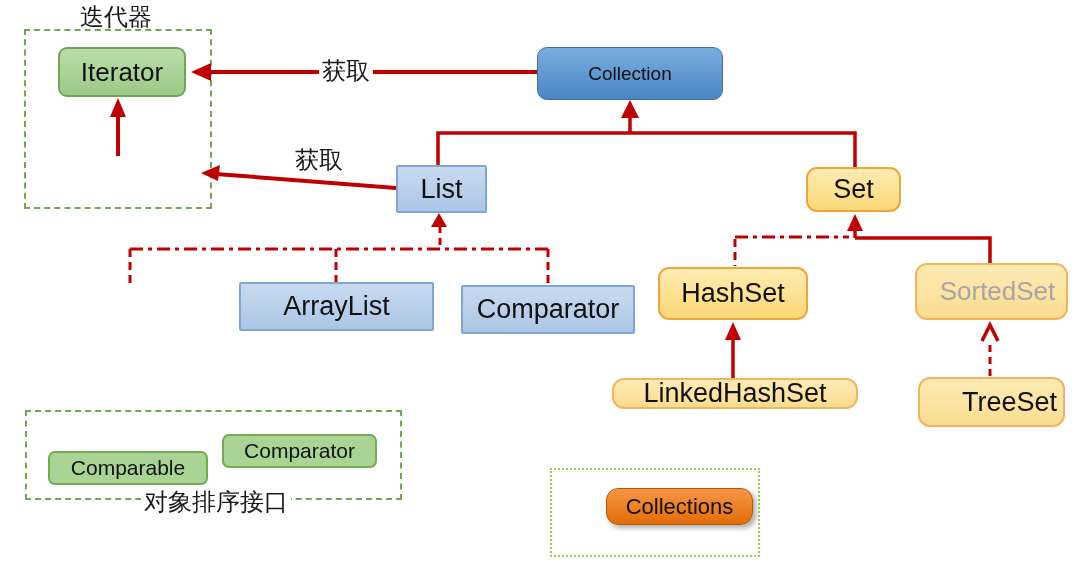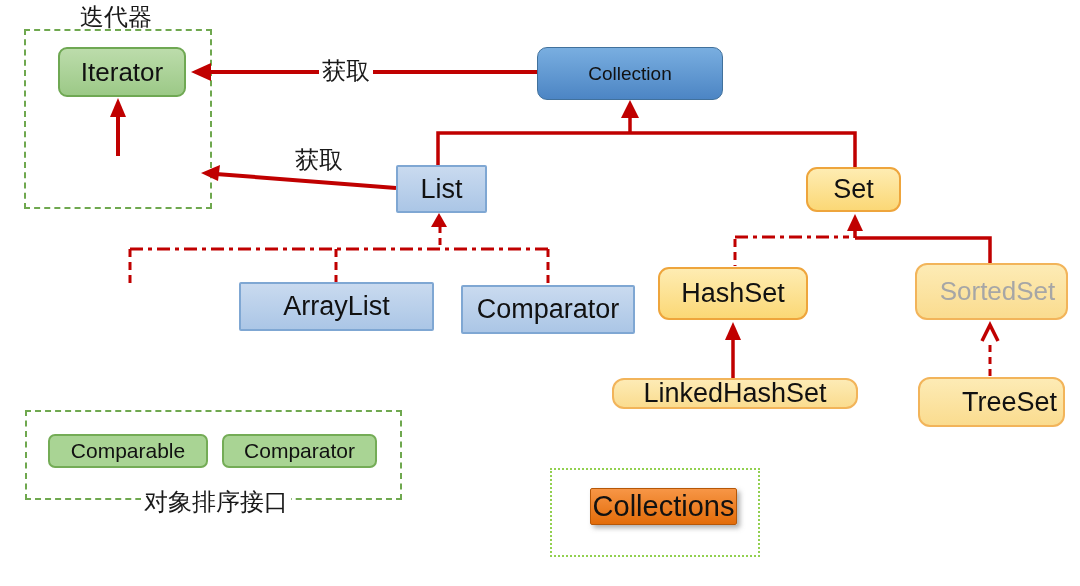--- a/index.html
+++ b/index.html
@@ -17,22 +17,22 @@
         border:2px solid #7FA7D3;border-radius:2px;font-size:27px;}
   .node.yellow{background:linear-gradient(180deg,#FEECB2 0%,#FBD876 100%);
         border:2px solid #EEA53C;border-radius:11px;font-size:27px;}
   .node.yellow-soft{background:linear-gradient(180deg,#FDEBB5 0%,#FADC8F 100%);
         border:2px solid #F2B45A;border-radius:12px;font-size:27px;}
   .node.gray-text{color:#A6A6A6;padding-left:12px;}
   .node.green{background:linear-gradient(180deg,#BCDCAB 0%,#9CC987 100%);
         border:2px solid #6FA853;border-radius:9px;font-size:26px;}
   .node.green-flat{background:#A9D494;border:2px solid #74AC56;border-radius:7px;font-size:21px;}
   .node.orange{background:linear-gradient(180deg,#F79646 0%,#E36C09 100%);
-        border:1px solid #B65708;border-radius:2px;font-size:29px;
-        box-shadow:3px 3px 5px rgba(110,110,110,.55);}
+        border:1px solid #B65708;border-radius:12px;font-size:22px;
+        box-shadow:3px 3px 5px rgba(110,110,110,.55);margin-left:16px;}
   .cjk{position:absolute;z-index:3;font-family:"Liberation Serif","DejaVu Serif",serif;
         color:#1a1a1a;font-size:24px;white-space:nowrap;}
   .cjk.mask{background:#fff;padding:0 3px;line-height:1.1;}
 </style>
 </head>
 <body>
 
 <div id="canvas">
 
   <div class="grp dashed" style="left:24px;top:29px;width:184px;height:176px;"></div>
@@ -80,21 +80,21 @@
   <div class="node blue-dark" style="left:537px;top:47px;width:186px;height:53px;">Collection</div>
   <div class="node blue" style="left:396px;top:165px;width:91px;height:48px;">List</div>
   <div class="node yellow" style="left:806px;top:167px;width:95px;height:45px;">Set</div>
   <div class="node blue" style="left:239px;top:282px;width:195px;height:49px;">ArrayList</div>
   <div class="node blue" style="left:461px;top:285px;width:174px;height:49px;">Comparator</div>
   <div class="node yellow" style="left:658px;top:267px;width:150px;height:53px;">HashSet</div>
   <div class="node yellow-soft gray-text" style="left:915px;top:263px;width:153px;height:57px;font-size:26px;">SortedSet</div>
   <div class="node yellow-soft" style="left:612px;top:378px;width:246px;height:31px;">LinkedHashSet</div>
   <div class="node yellow-soft" style="left:918px;top:377px;width:147px;height:50px;padding-left:36px;">TreeSet</div>
   <div class="node green" style="left:58px;top:47px;width:128px;height:50px;">Iterator</div>
-  <div class="node green-flat" style="left:48px;top:434px;width:160px;height:34px;">Comparable</div>
+  <div class="node green-flat" style="left:48px;top:451px;width:160px;height:34px;">Comparable</div>
   <div class="node green-flat" style="left:222px;top:434px;width:155px;height:34px;">Comparator</div>
   <div class="node orange" style="left:590px;top:488px;width:147px;height:37px;">Collections</div>
 
   <div class="cjk" style="left:80px;top:1px;">迭代器</div>
   <div class="cjk mask" style="left:319px;top:58px;">获取</div>
   <div class="cjk mask" style="left:292px;top:147px;">获取</div>
   <div class="cjk mask" style="left:141px;top:489px;">对象排序接口</div>
 
 </div>
 

